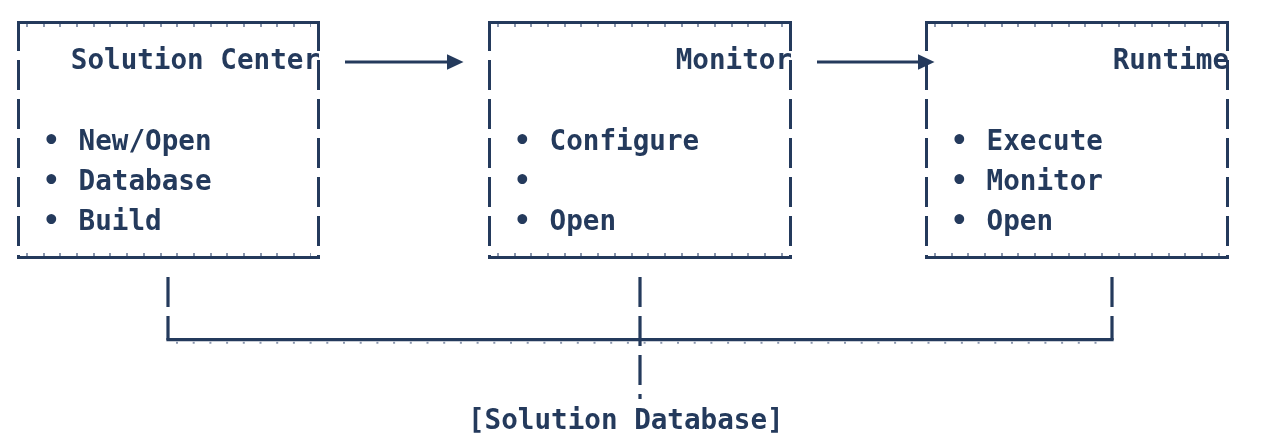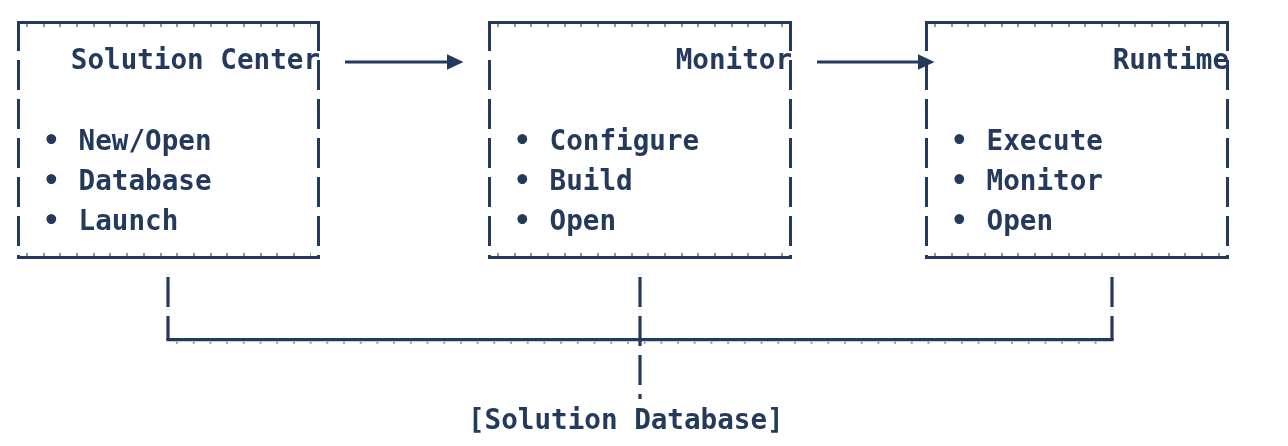--- a/index.html
+++ b/index.html
@@ -122,35 +122,34 @@
       <li class="box-item">
         <span class="bullet">•</span>
         <span class="item-label">New/Open</span>
       </li>
       <li class="box-item">
         <span class="bullet">•</span>
         <span class="item-label">Database</span>
       </li>
       <li class="box-item">
         <span class="bullet">•</span>
-        <span class="item-label">Launch</span>
+        <span class="item-label">Build</span>
       </li>
     </ul>
   </div>
 
   <div class="box box-2">
     <div class="box-title">Monitor</div>
     <ul class="box-items">
       <li class="box-item">
         <span class="bullet">•</span>
         <span class="item-label">Configure</span>
       </li>
       <li class="box-item">
         <span class="bullet">•</span>
-        <span class="item-label">Build</span>
       </li>
       <li class="box-item">
         <span class="bullet">•</span>
         <span class="item-label">Open</span>
       </li>
     </ul>
   </div>
 
   <div class="box box-3">
     <div class="box-title">Runtime</div>

